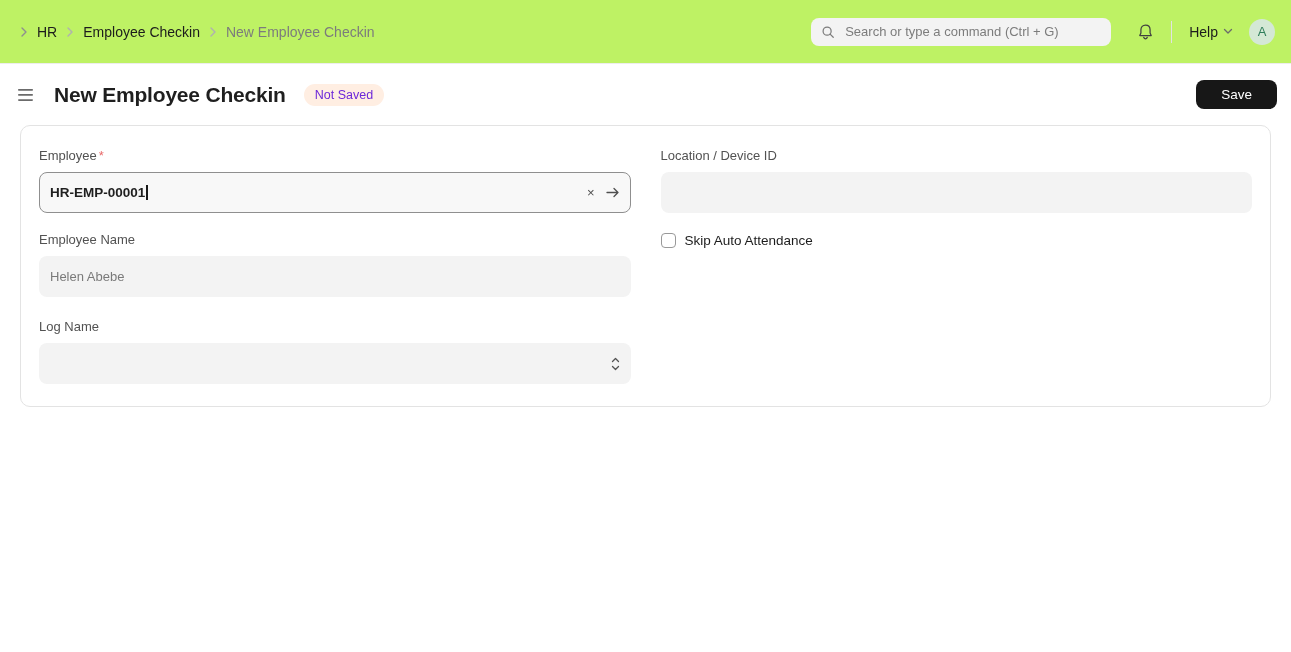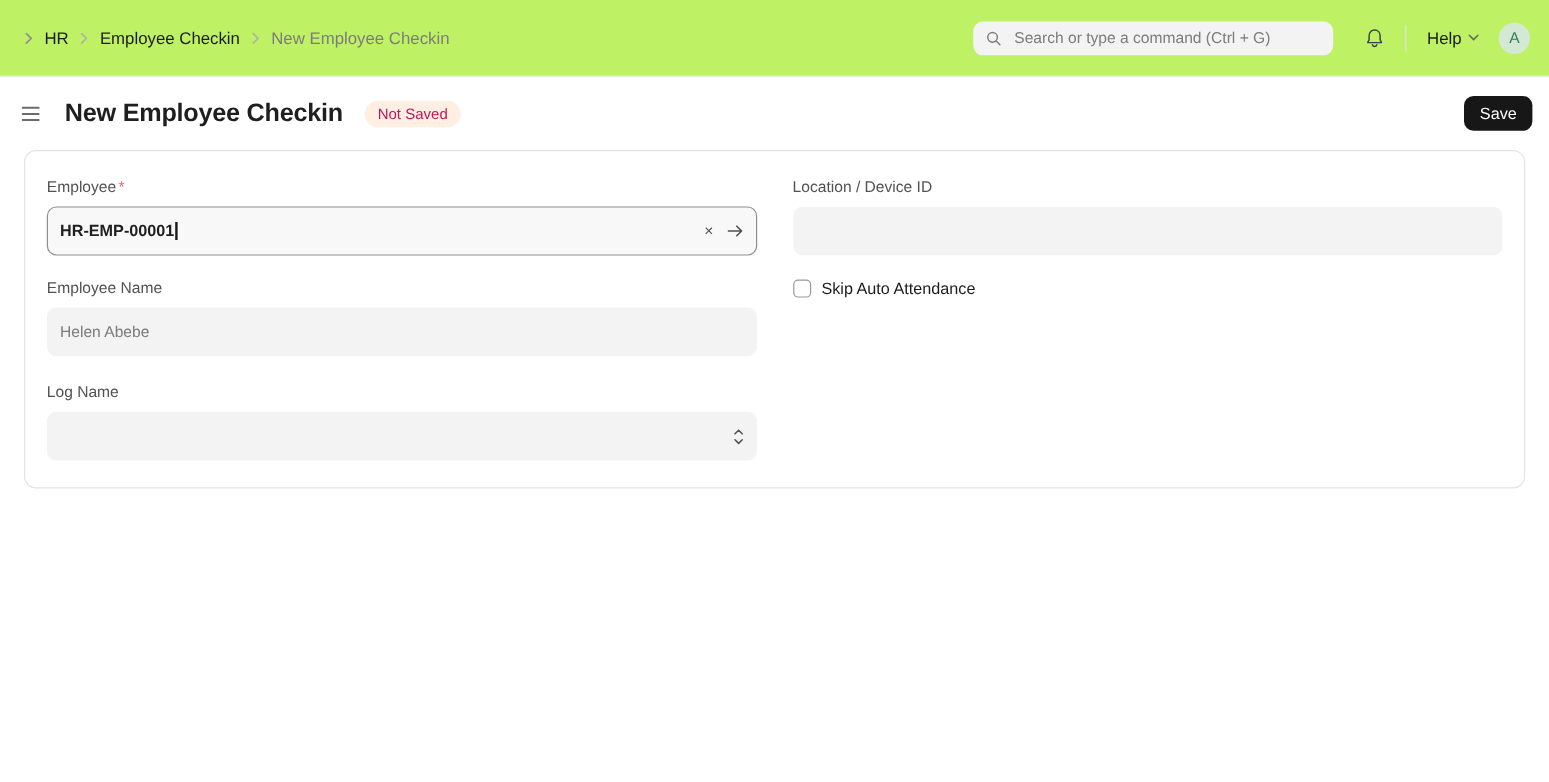--- a/index.html
+++ b/index.html
@@ -67,21 +67,21 @@
     padding: 4px 11px;
     border-radius: 12px;
     white-space: nowrap;
   }
   .save-btn {
     margin-left: auto;
     border: none; cursor: pointer;
     color: #fff;
     font-family: inherit;
     font-size: 13.5px; font-weight: 500;
-    padding: 7px 13px;
+    padding: 7px 25px;
     border-radius: 8px;
   }
 
   
   .form-card {
     margin: 2px 20px 0 20px;
     border: 1px solid #e3e3e3;
     border-radius: 10px;
     padding: 22px 18px 22px 18px;
     display: grid;
@@ -193,21 +193,21 @@
   <button class="menu-btn">
     <span style="display:flex">
       <svg width="16" height="14" viewBox="0 0 16 14">
         <rect x="0" y="1" width="15" height="1.7" rx="0.8" fill="#6b6b6b"></rect>
         <rect x="0" y="6.1" width="15" height="1.7" rx="0.8" fill="#6b6b6b"></rect>
         <rect x="0" y="11.2" width="15" height="1.7" rx="0.8" fill="#6b6b6b"></rect>
       </svg>
     </span>
   </button>
   <h1 class="page-title">New Employee Checkin</h1>
-  <span class="status-badge" id="status-badge" style="background: rgb(255, 238, 226); color: #be185d;">Not Saved</span>
+  <span class="status-badge" id="status-badge" style="background: rgb(255, 238, 226); color: #6d28d9;">Not Saved</span>
   <button class="save-btn" id="save-btn" style="background: rgb(23, 23, 23);">Save</button>
 </header>
 
 <main class="form-card">
 
   <section>
     <div class="field">
       <span class="field-label"><span>Employee</span><span class="reqd">*</span></span>
       <div class="control focused">
         <span class="value-bold">HR-EMP-00001</span>

